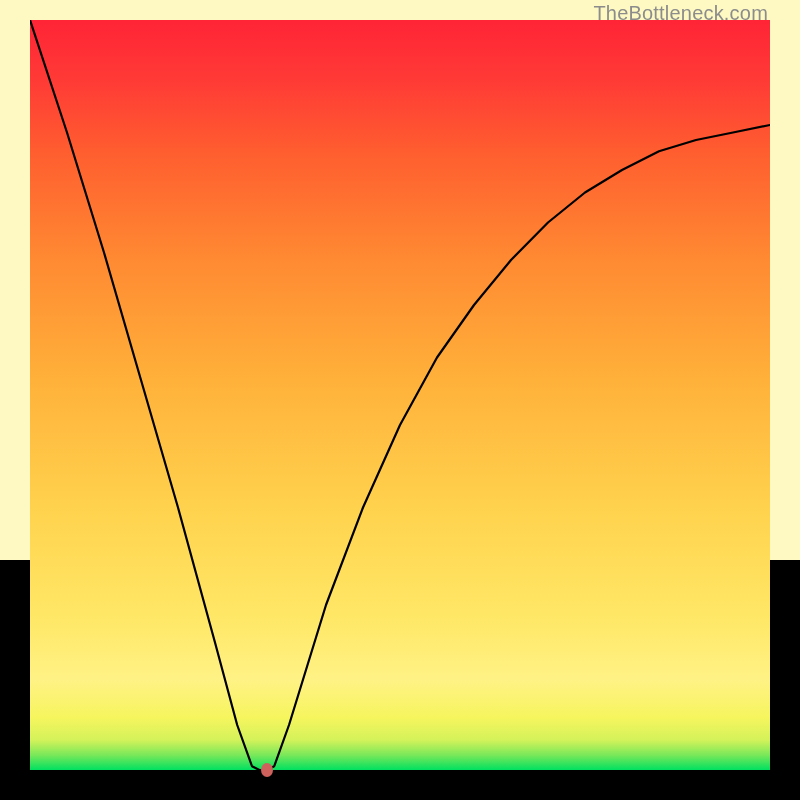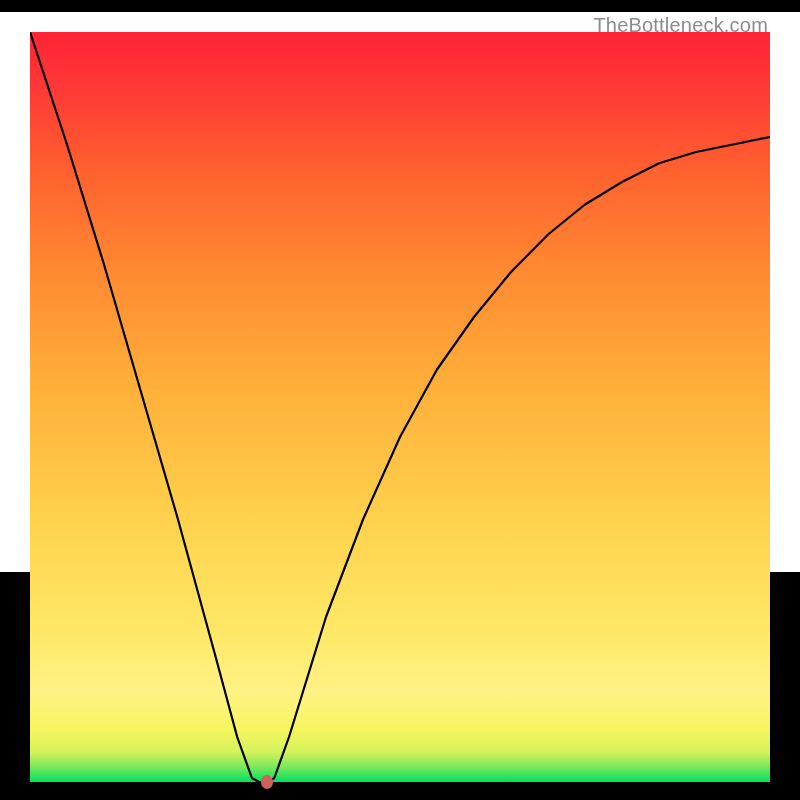--- a/index.html
+++ b/index.html
@@ -8,22 +8,21 @@
     width: 800px;
     height: 800px;
     background: #000;
     font-family: Arial, Helvetica, sans-serif;
     overflow: hidden;
   }
   .frame {
     position: relative;
     width: 800px;
     height: 560px;
-    background: #ffffff;
-    margin-top: 12px;
+    background: #fef9c3;
   }
   .plot-area {
     position: absolute;
     left: 30px;
     top: 20px;
     width: 740px;
     height: 750px;
     
     background: linear-gradient(
       to top,

